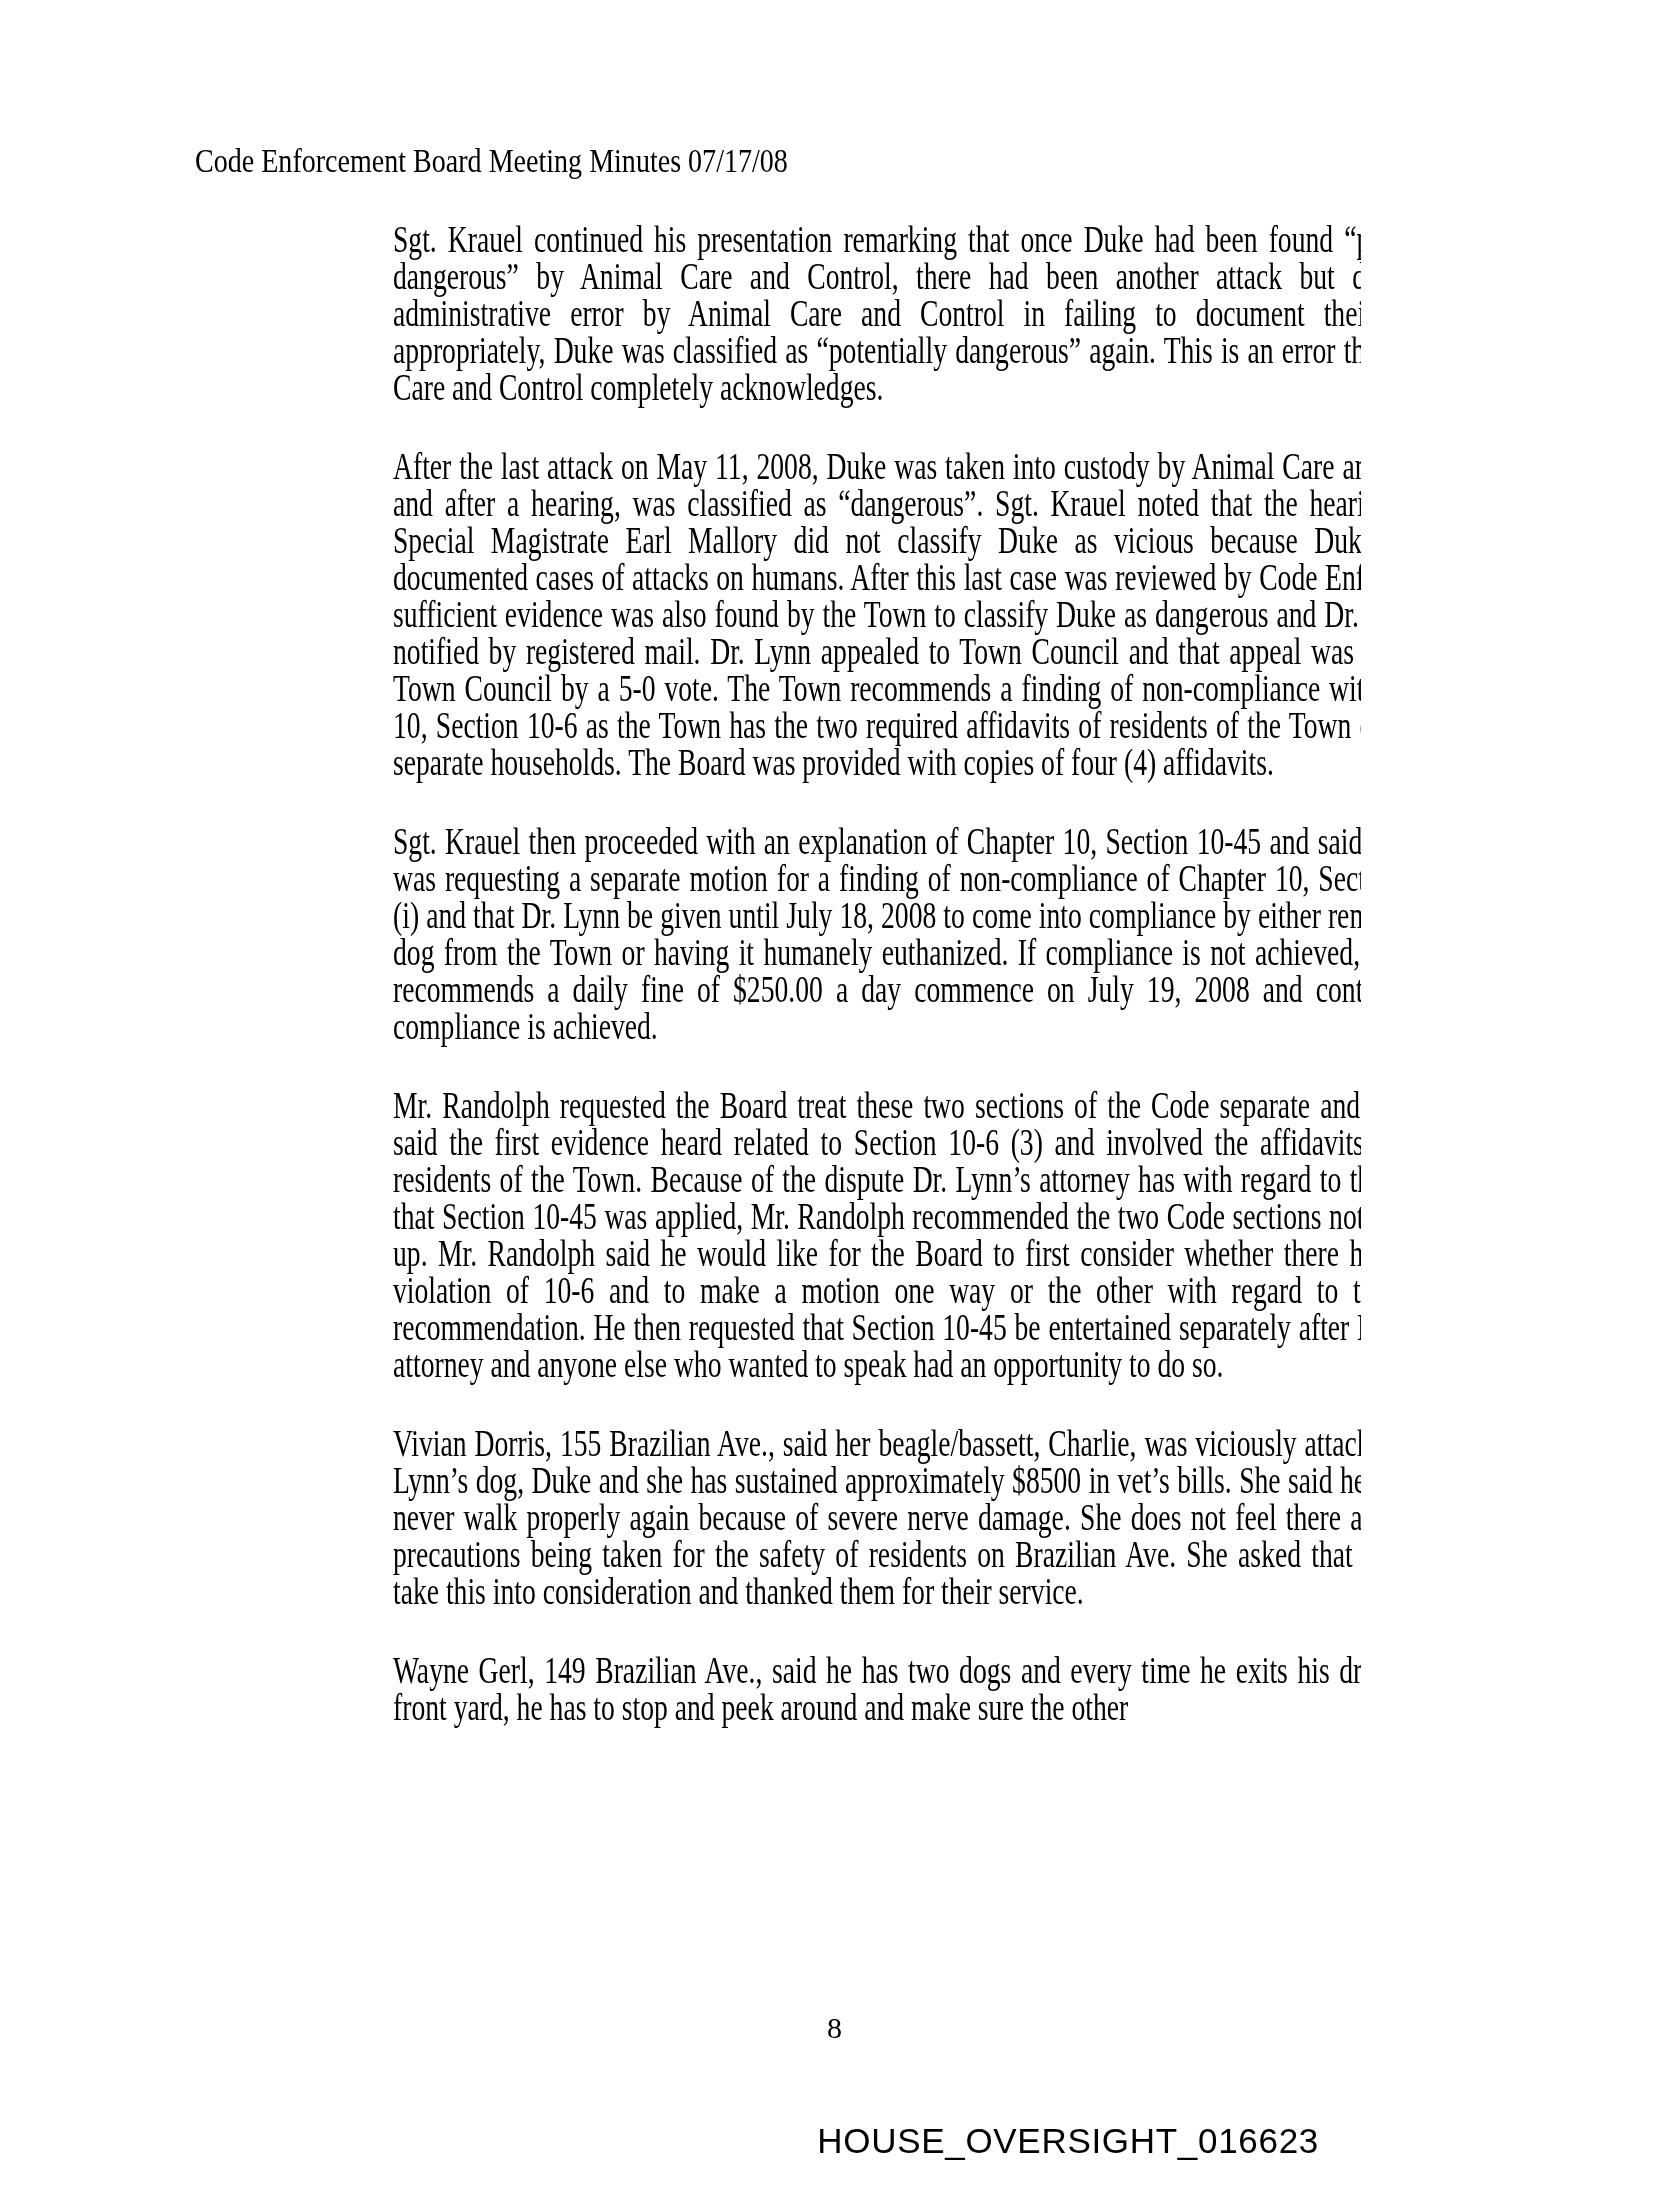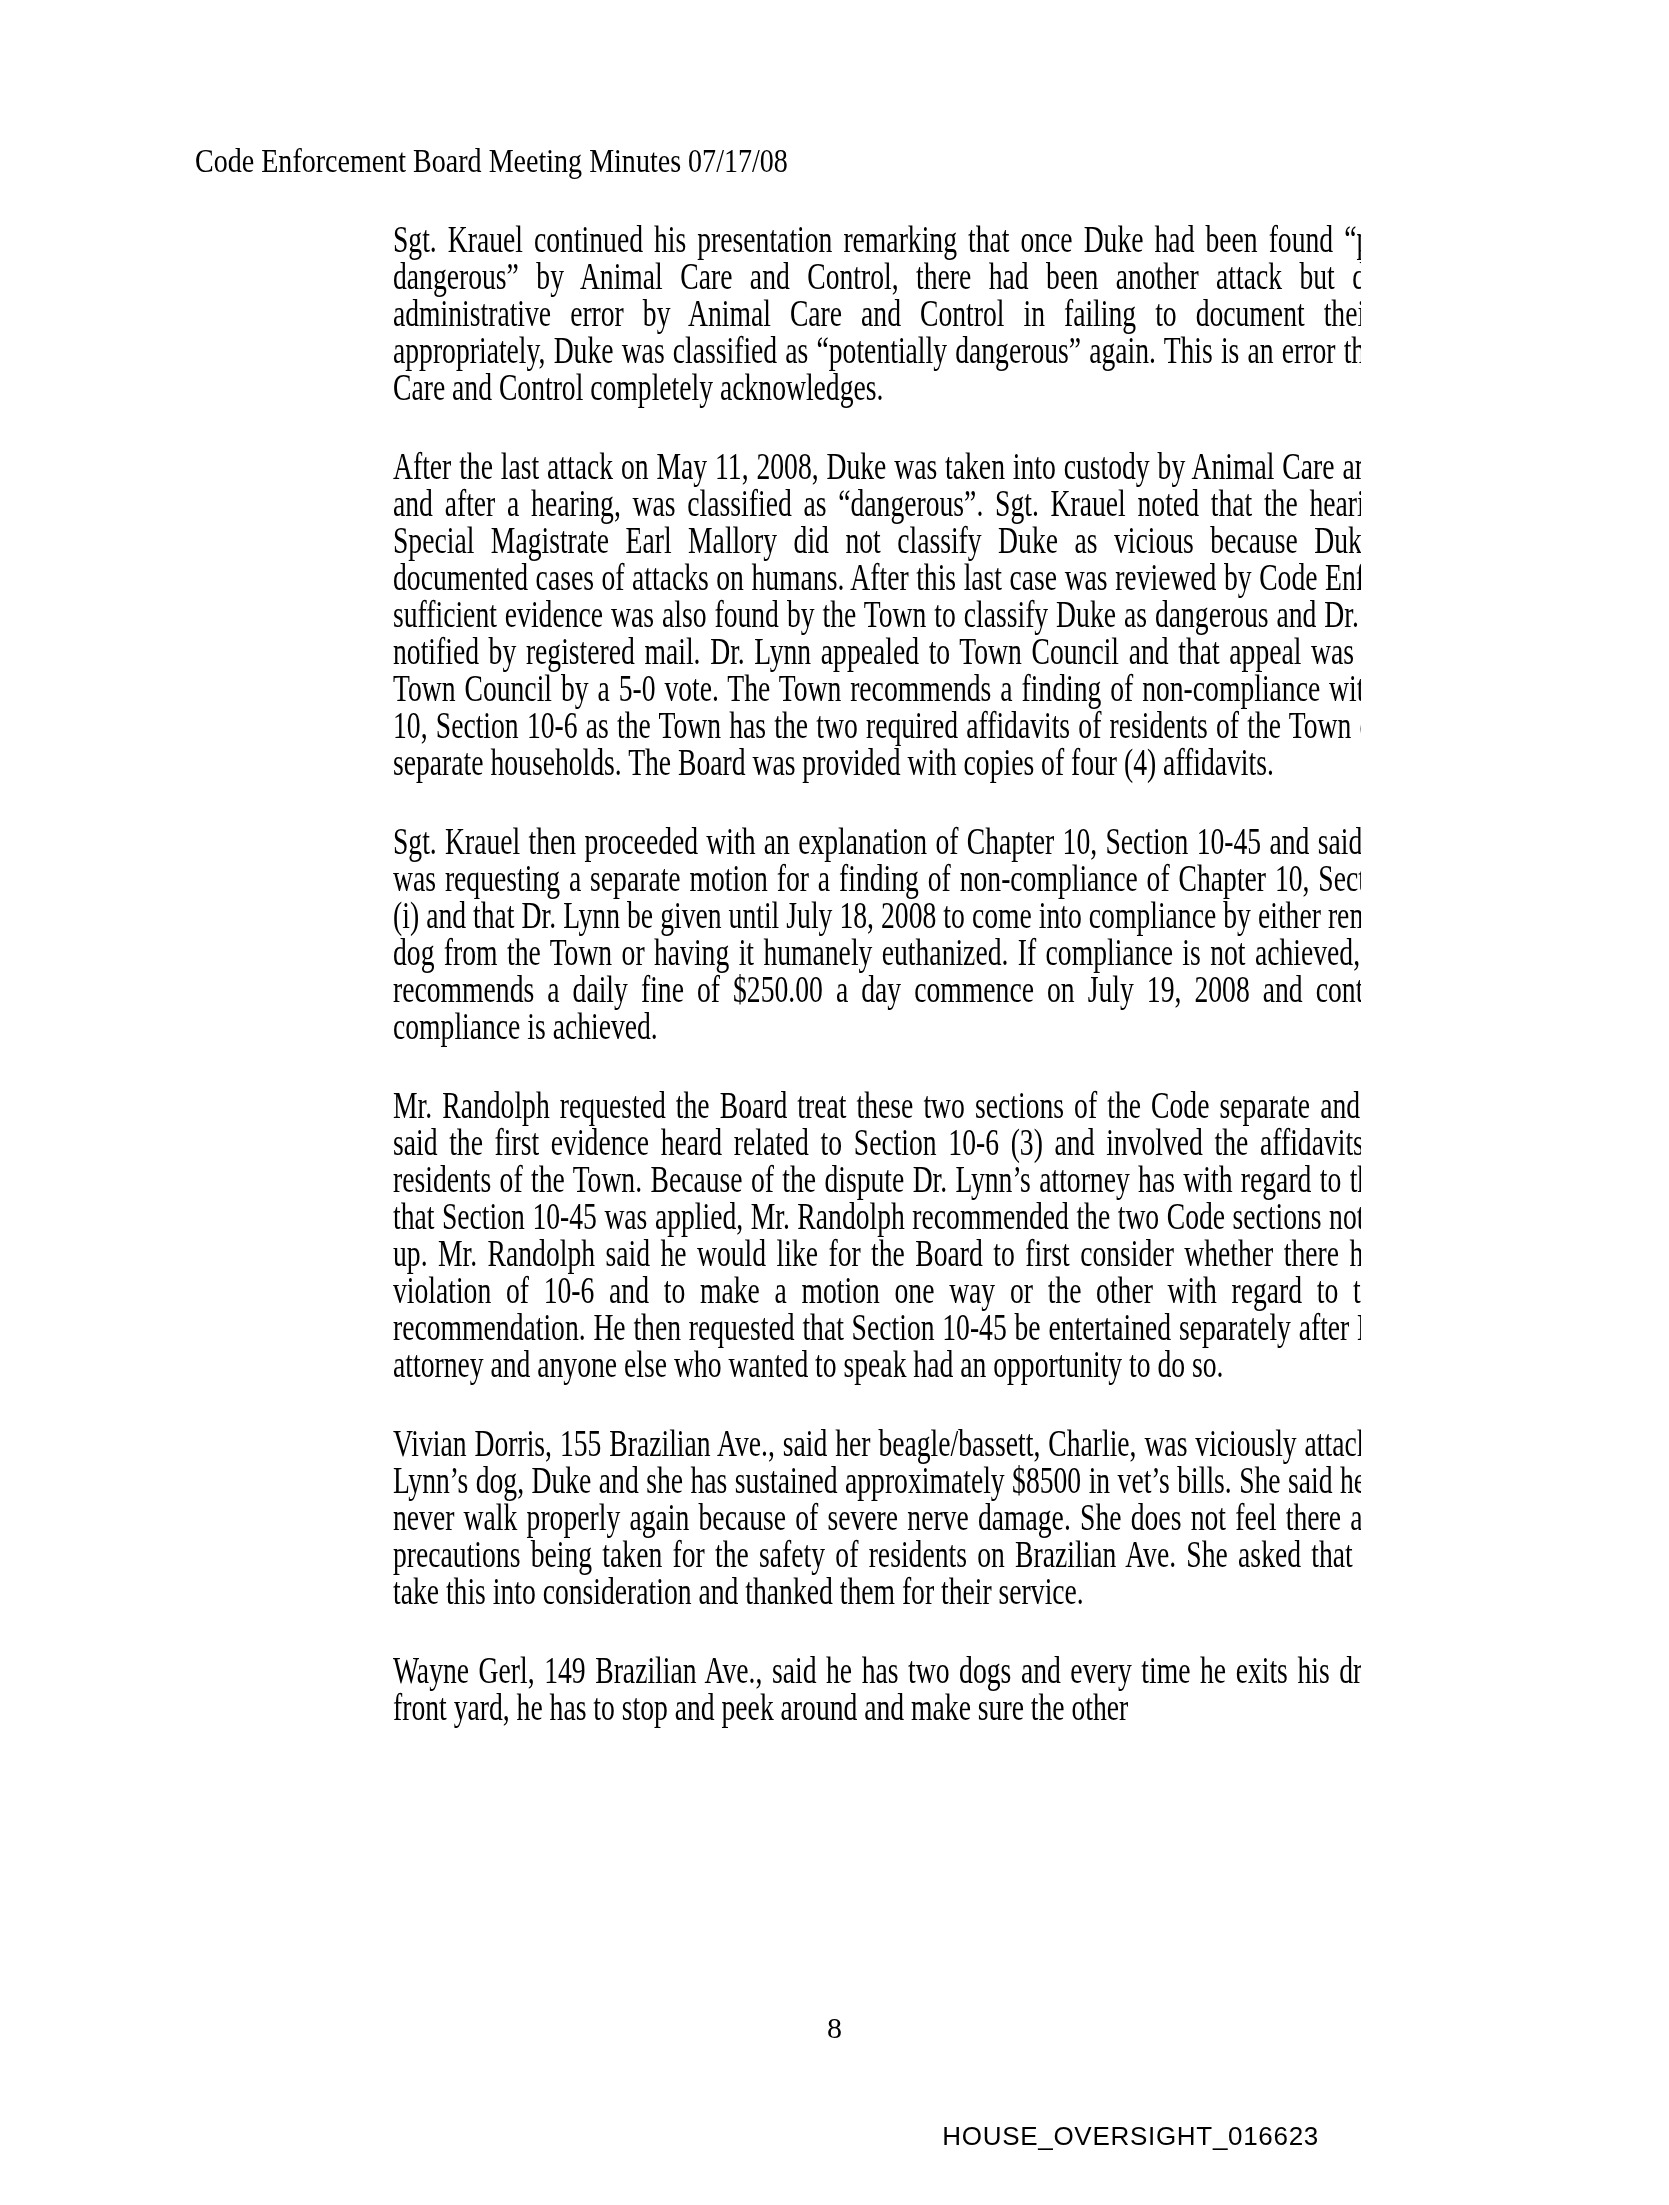--- a/index.html
+++ b/index.html
@@ -47,21 +47,21 @@
     top: 2011px;
     width: 1669px;
     text-align: center;
     font-size: 30px;
   }
   .bates-number {
     position: absolute;
     right: 42px;
     top: 2121px;
     font-family: "Liberation Sans", sans-serif;
-    font-size: 26px;
+    font-size: 35px;
     letter-spacing: 0.7px;
     white-space: nowrap;
     margin-left: 28px;
   }
 </style>
 </head>
 <body>
 
 <div class="page">
 

